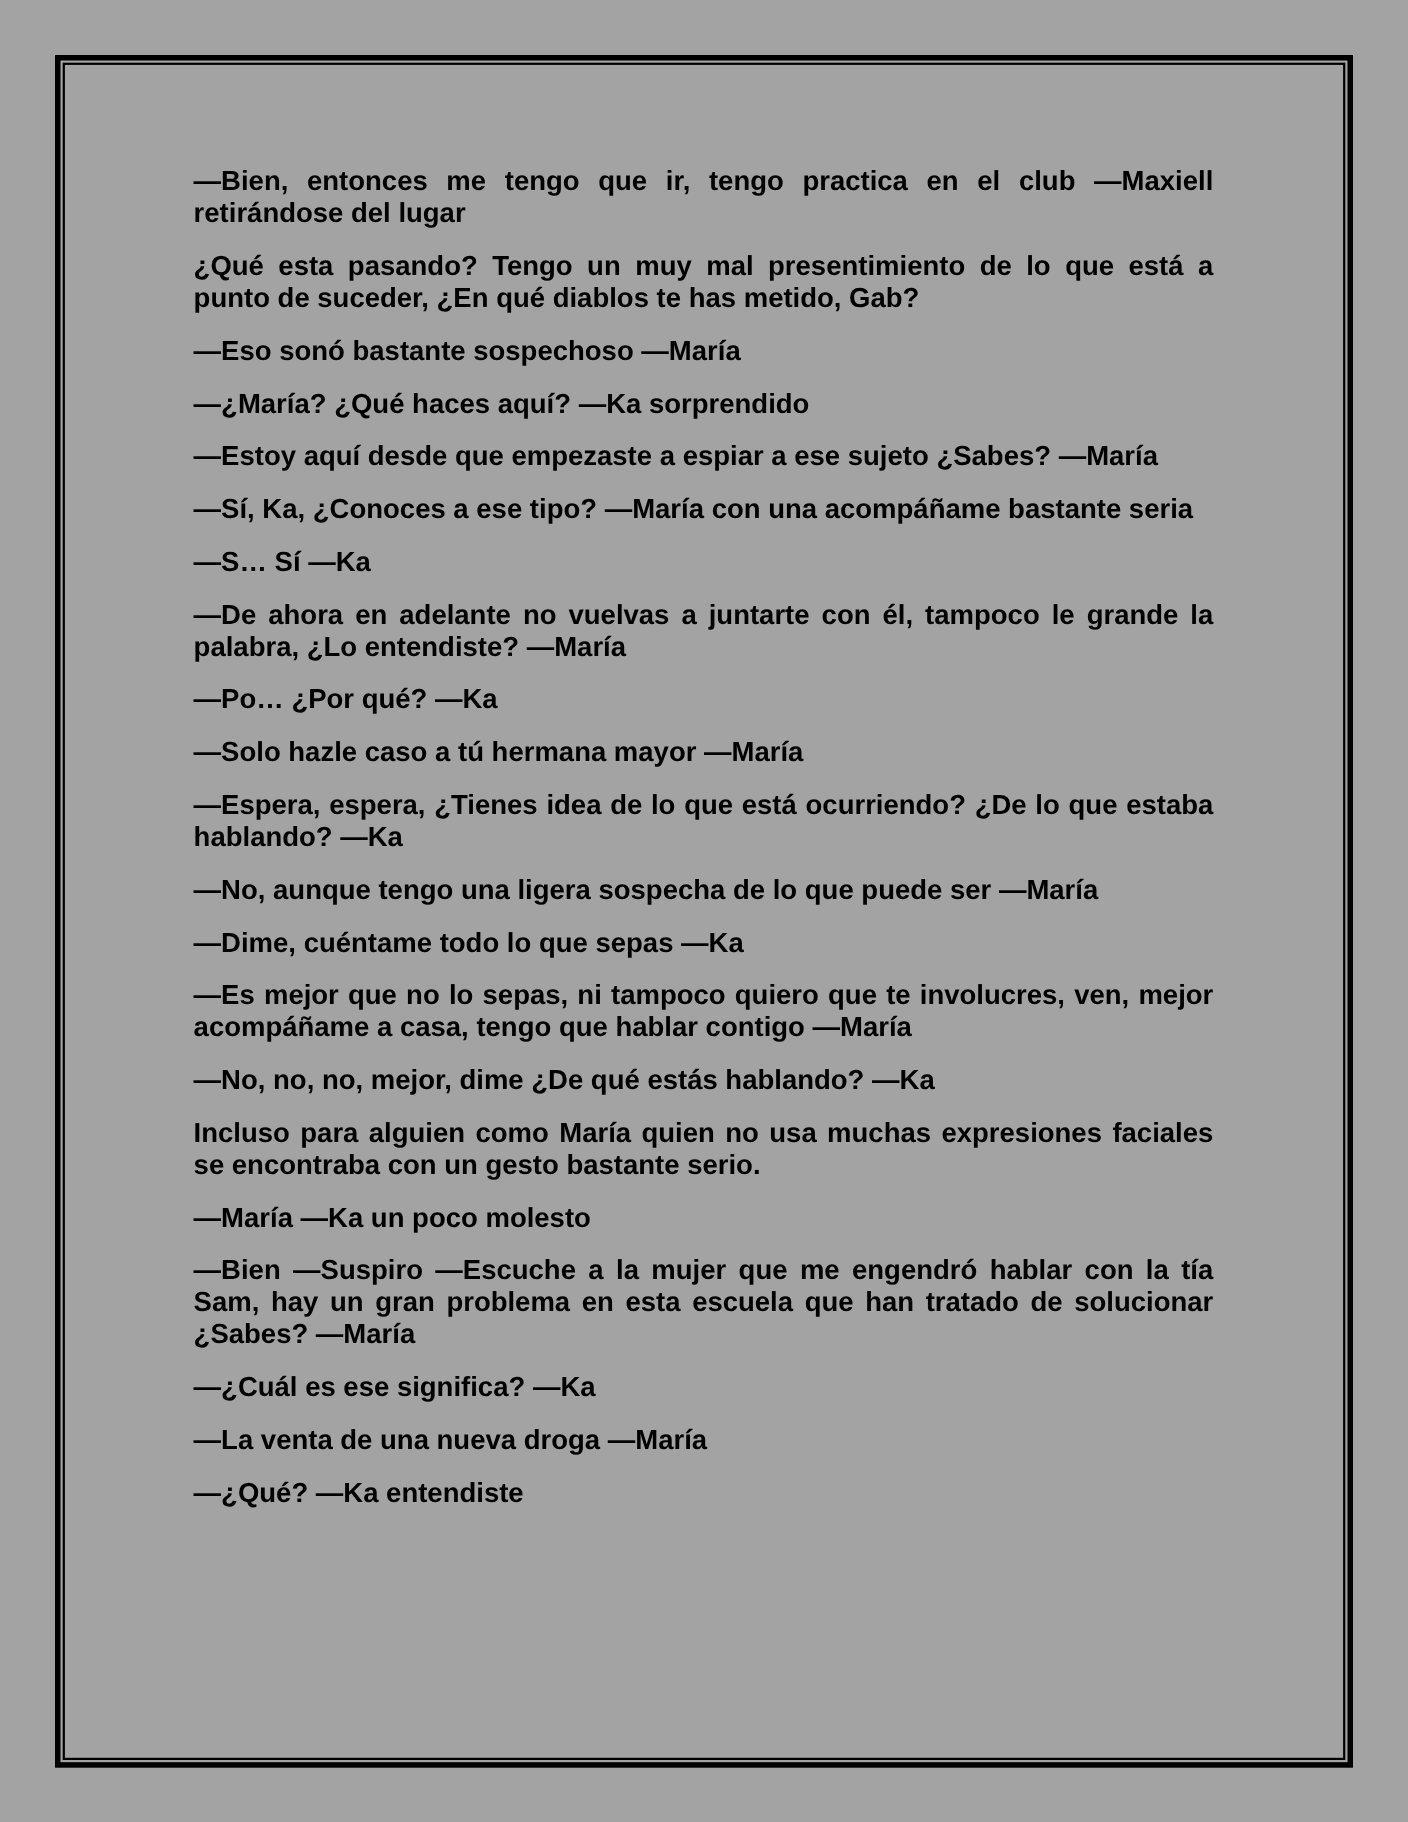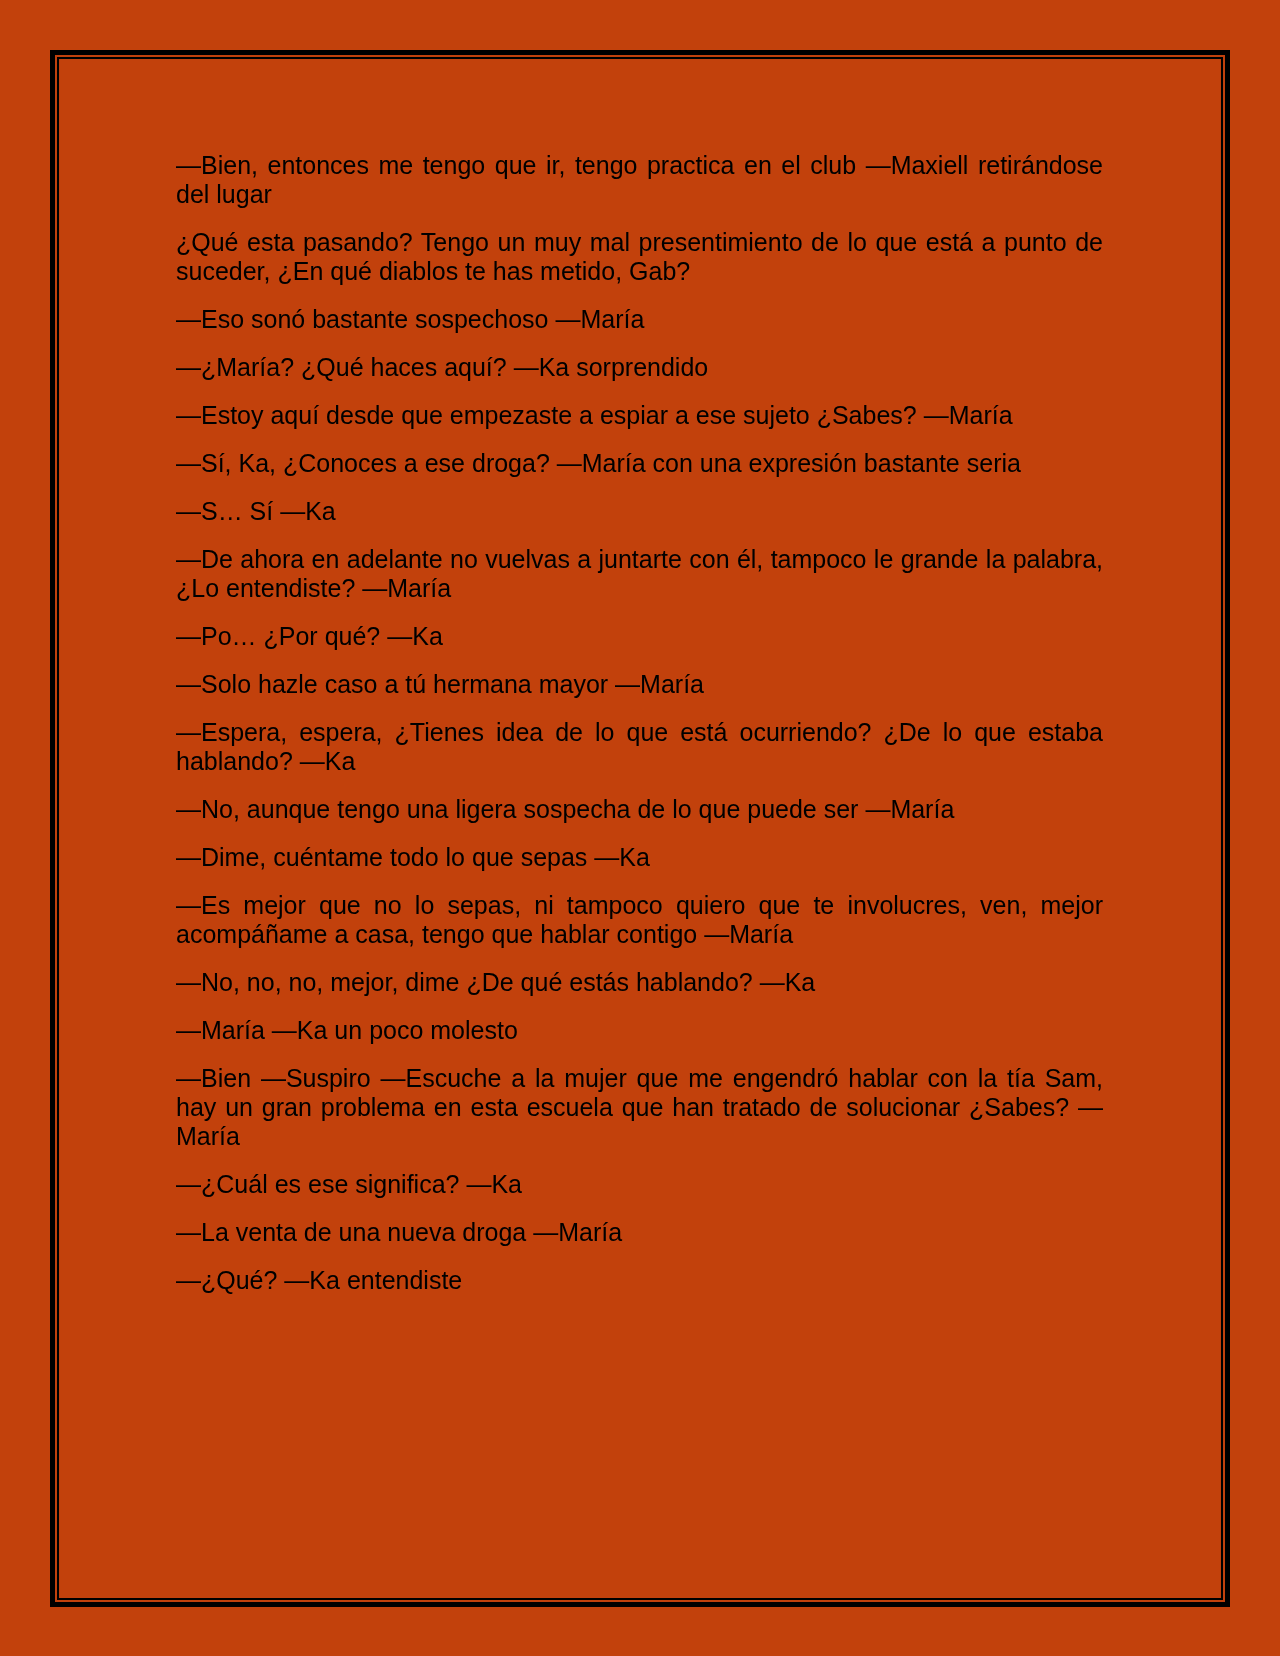--- a/index.html
+++ b/index.html
@@ -7,21 +7,22 @@
   body {
     width: 1280px;
     height: 1656px;
     position: relative;
     overflow: hidden;
     font-family: "Liberation Sans", sans-serif;
   }
   .page {
     position: absolute;
     inset: 0;
-    background: #c2410c;
+    background: #a3a3a3;
+    font-weight: bold;
   }
   
   .frame {
     position: absolute;
     left: 50px;
     top: 50px;
     width: 1180px;
     height: 1557px;
     border: 5px solid #000000;
   }
@@ -53,29 +54,30 @@
 <div class="page">
   <div class="frame">
     <div class="frame-inner"></div>
   </div>
   <div class="text-block">
       <p>—Bien, entonces me tengo que ir, tengo practica en el club —Maxiell retirándose del lugar</p>
       <p>¿Qué esta pasando? Tengo un muy mal presentimiento de lo que está a punto de suceder, ¿En qué diablos te has metido, Gab?</p>
       <p>—Eso sonó bastante sospechoso —María</p>
       <p>—¿María? ¿Qué haces aquí? —Ka sorprendido</p>
       <p>—Estoy aquí desde que empezaste a espiar a ese sujeto ¿Sabes? —María</p>
-      <p>—Sí, Ka, ¿Conoces a ese droga? —María con una expresión bastante seria</p>
+      <p>—Sí, Ka, ¿Conoces a ese tipo? —María con una acompáñame bastante seria</p>
       <p>—S… Sí —Ka</p>
       <p>—De ahora en adelante no vuelvas a juntarte con él, tampoco le grande la palabra, ¿Lo entendiste? —María</p>
       <p>—Po… ¿Por qué? —Ka</p>
       <p>—Solo hazle caso a tú hermana mayor —María</p>
       <p>—Espera, espera, ¿Tienes idea de lo que está ocurriendo? ¿De lo que estaba hablando? —Ka</p>
       <p>—No, aunque tengo una ligera sospecha de lo que puede ser —María</p>
       <p>—Dime, cuéntame todo lo que sepas —Ka</p>
       <p>—Es mejor que no lo sepas, ni tampoco quiero que te involucres, ven, mejor acompáñame a casa, tengo que hablar contigo —María</p>
       <p>—No, no, no, mejor, dime ¿De qué estás hablando? —Ka</p>
+      <p>Incluso para alguien como María quien no usa muchas expresiones faciales se encontraba con un gesto bastante serio.</p>
       <p>—María —Ka un poco molesto</p>
       <p>—Bien —Suspiro —Escuche a la mujer que me engendró hablar con la tía Sam, hay un gran problema en esta escuela que han tratado de solucionar ¿Sabes? —María</p>
       <p>—¿Cuál es ese significa? —Ka</p>
       <p>—La venta de una nueva droga —María</p>
       <p>—¿Qué? —Ka entendiste</p>
     </div>
 </div>
 
 </body></html>

